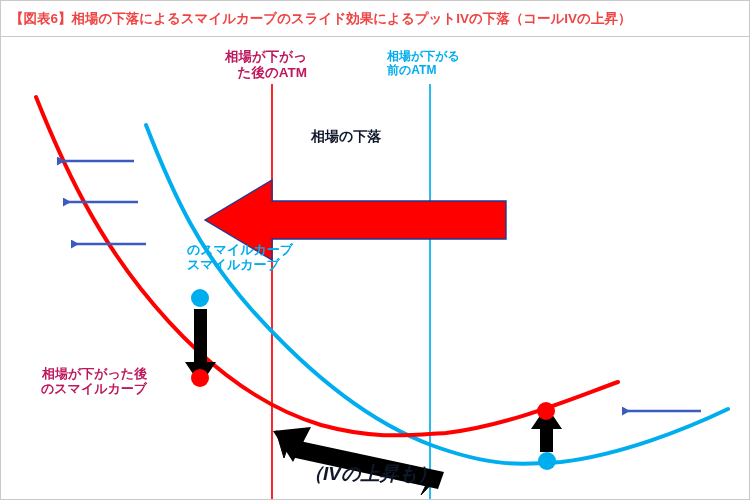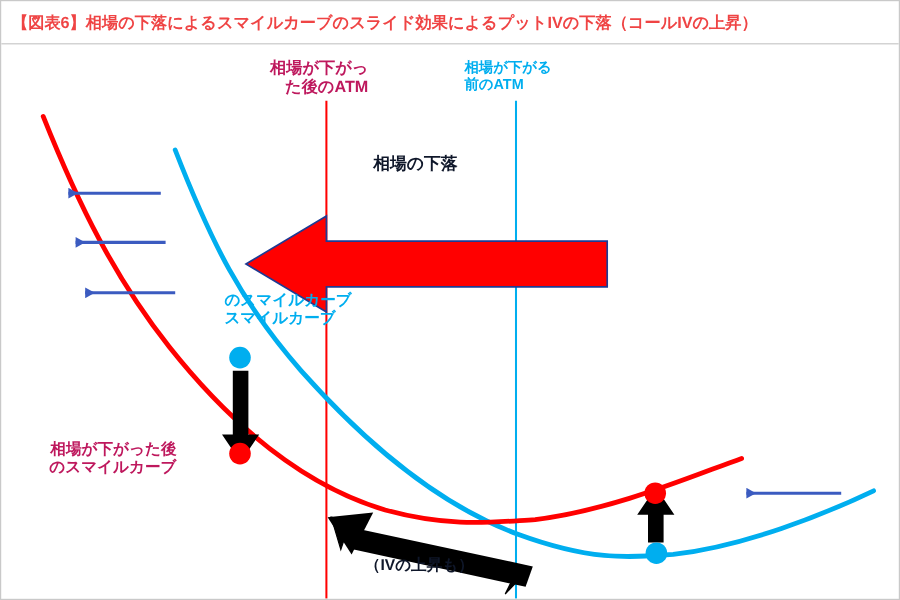--- a/index.html
+++ b/index.html
@@ -12,21 +12,21 @@
   svg{position:absolute;left:0;top:0;display:block;}
   .lbl{position:absolute;font-weight:bold;line-height:1.18;white-space:pre;}
   .lbl-red{color:#be185d;text-align:right;}
   .lbl-cyan{color:#00AEEF;}
   .lbl-black{color:#0f172a;}
   #label-atm-after{left:224px;top:48px;font-size:13.5px;}
   #label-atm-before{left:386px;top:48px;font-size:12px;}
   #label-market-drop{left:310px;top:127px;font-size:14px;}
   #label-curve-before{left:186px;top:241px;font-size:13px;}
   #label-curve-after{left:40px;top:365px;font-size:13px;}
-  #label-iv-rise{left:303px;top:462px;font-size:13px;}
+  #label-iv-rise{left:303px;top:462px;font-size:19px;font-style:italic;}
 </style>
 </head>
 <body>
 
 <div id="page">
 
   <div id="header">
     <span id="title">【図表6】相場の下落によるスマイルカーブのスライド効果によるプットIVの下落（コールIVの上昇）</span>
   </div>
   <div id="header-divider"></div>

